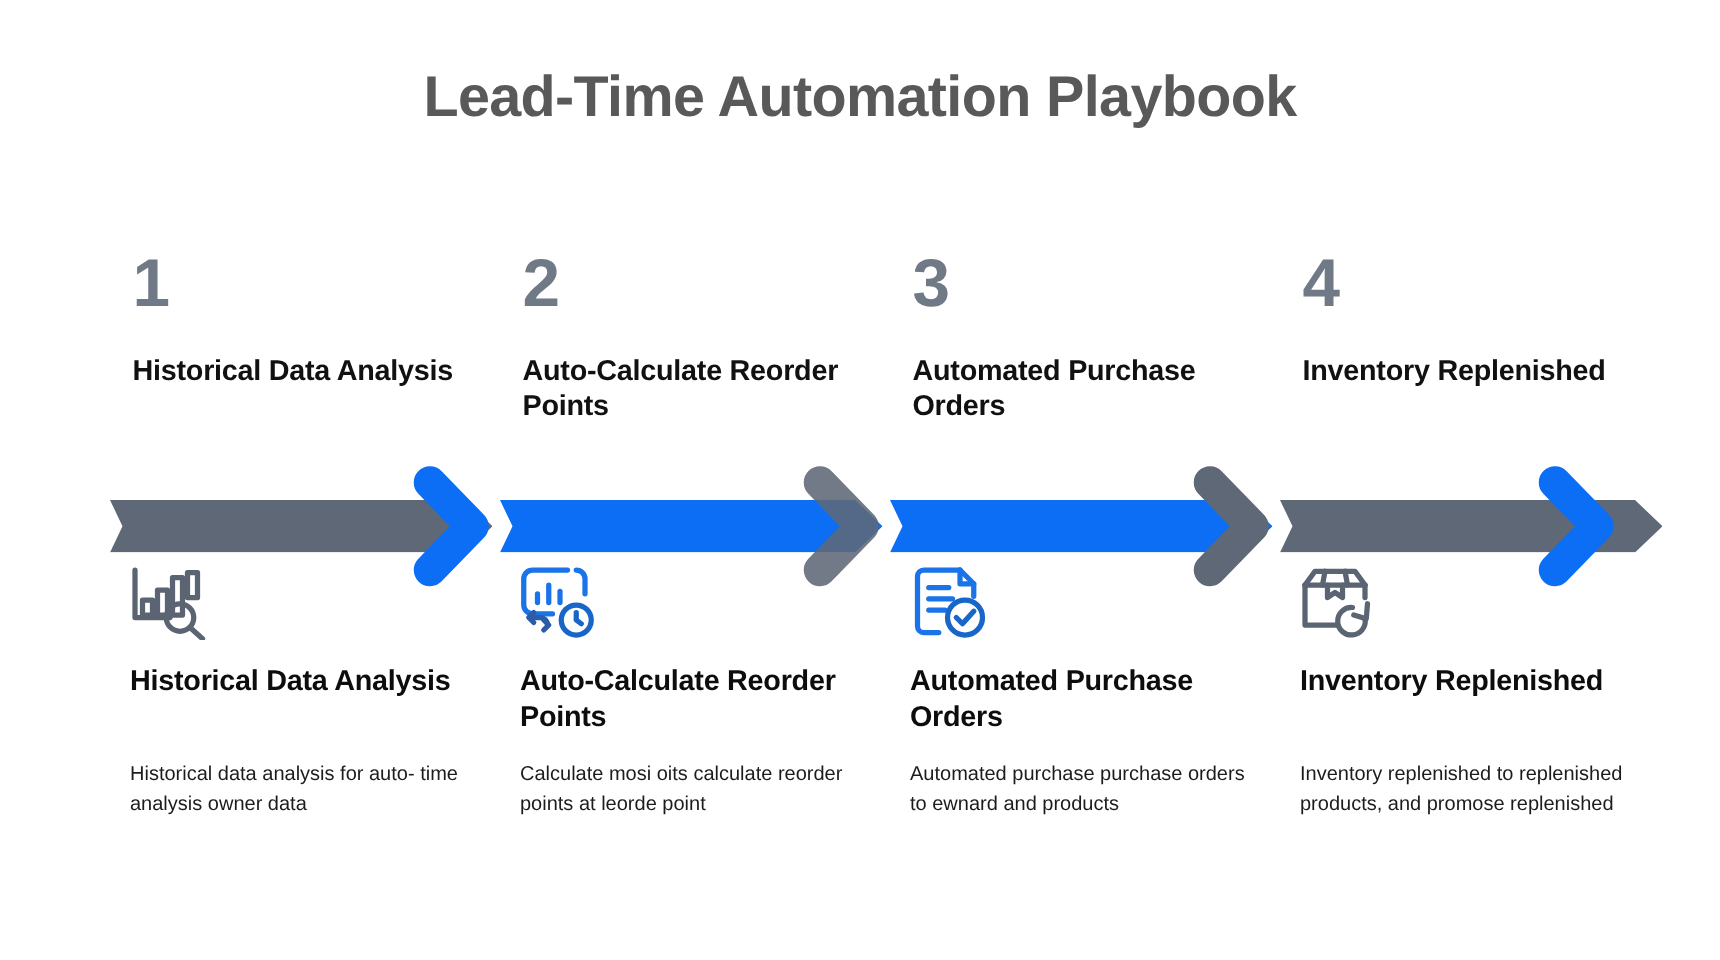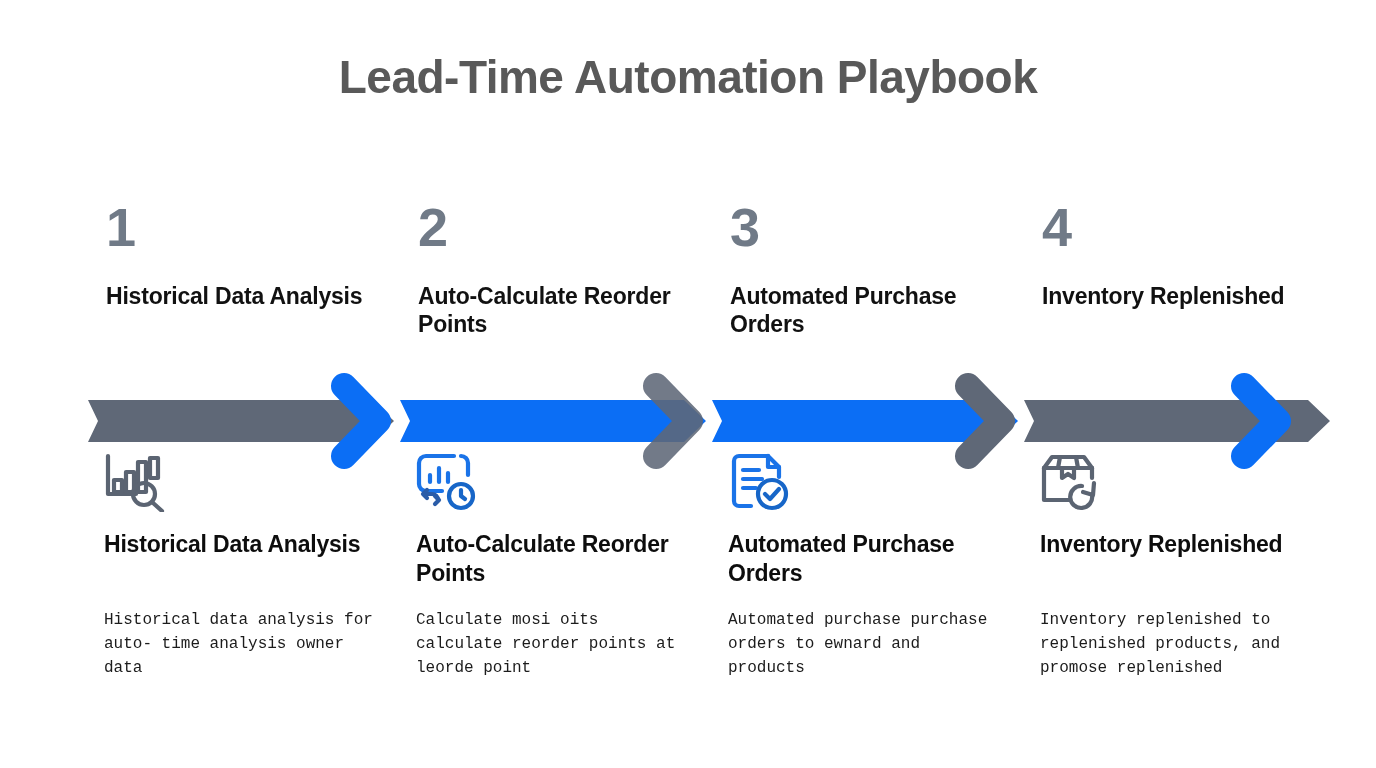--- a/index.html
+++ b/index.html
@@ -124,21 +124,20 @@
     letter-spacing: -0.2px;
   }
   .step-body {
     position: absolute;
     top: 408px;
     left: 16px;
     width: 278px;
     font-size: 16px;
     color: #1c1c1c;
     line-height: 1.5;
-    font-family: Liberation Mono, monospace;
   }
 </style>
 </head>
 <body>
 
 <div class="slide">
 
   <div class="title">Lead-Time Automation Playbook</div>
 
   <div class="steps">

